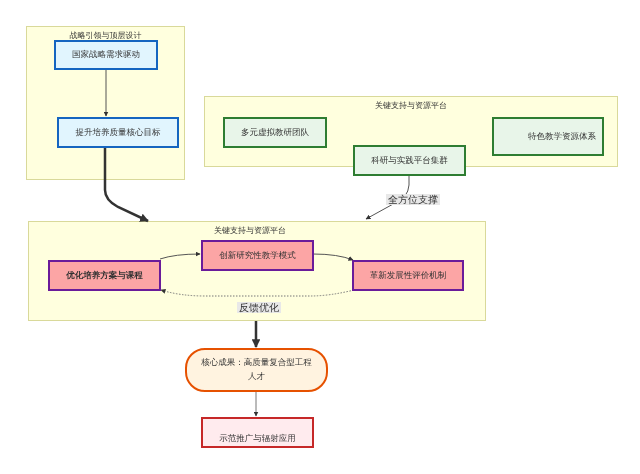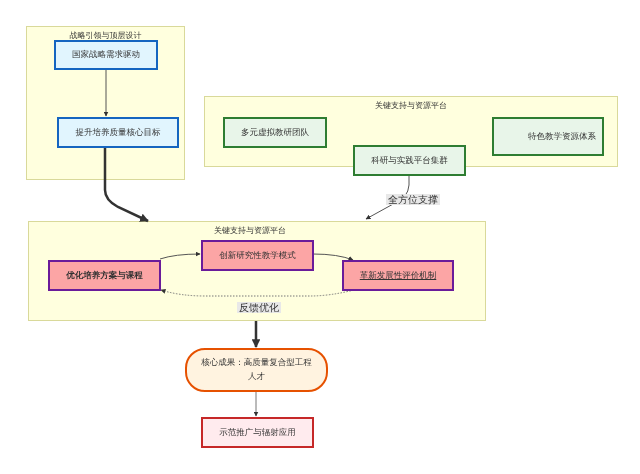--- a/index.html
+++ b/index.html
@@ -76,22 +76,22 @@
 <div class="node green" style="left:492px; top:117px; width:112px; height:39px;justify-content:flex-end;">
   <span>特色教学资源体系</span>
 </div>
 
 <div class="node purple" style="left:48px; top:260px; width:113px; height:31px;font-weight:bold;">
   <span>优化培养方案与课程</span>
 </div>
 <div class="node purple" style="left:201px; top:240px; width:113px; height:31px;">
   <span>创新研究性教学模式</span>
 </div>
-<div class="node purple" style="left:342px; top:260px; width:112px; height:31px;text-decoration:underline;">
+<div class="node purple" style="left:352px; top:260px; width:112px; height:31px;">
   <span>革新发展性评价机制</span>
 </div>
 
 <div class="node orange" style="left:185px; top:348px; width:143px; height:44px; padding:0 14px;border-radius:20px;">
   <span>核心成果：高质量复合型工程人才</span>
 </div>
-<div class="node red" style="left:201px; top:417px; width:113px; height:31px;">
+<div class="node red" style="left:201px; top:417px; width:113px; height:31px;align-items:flex-end;">
   <span>示范推广与辐射应用</span>
 </div>
 
 </body></html>

